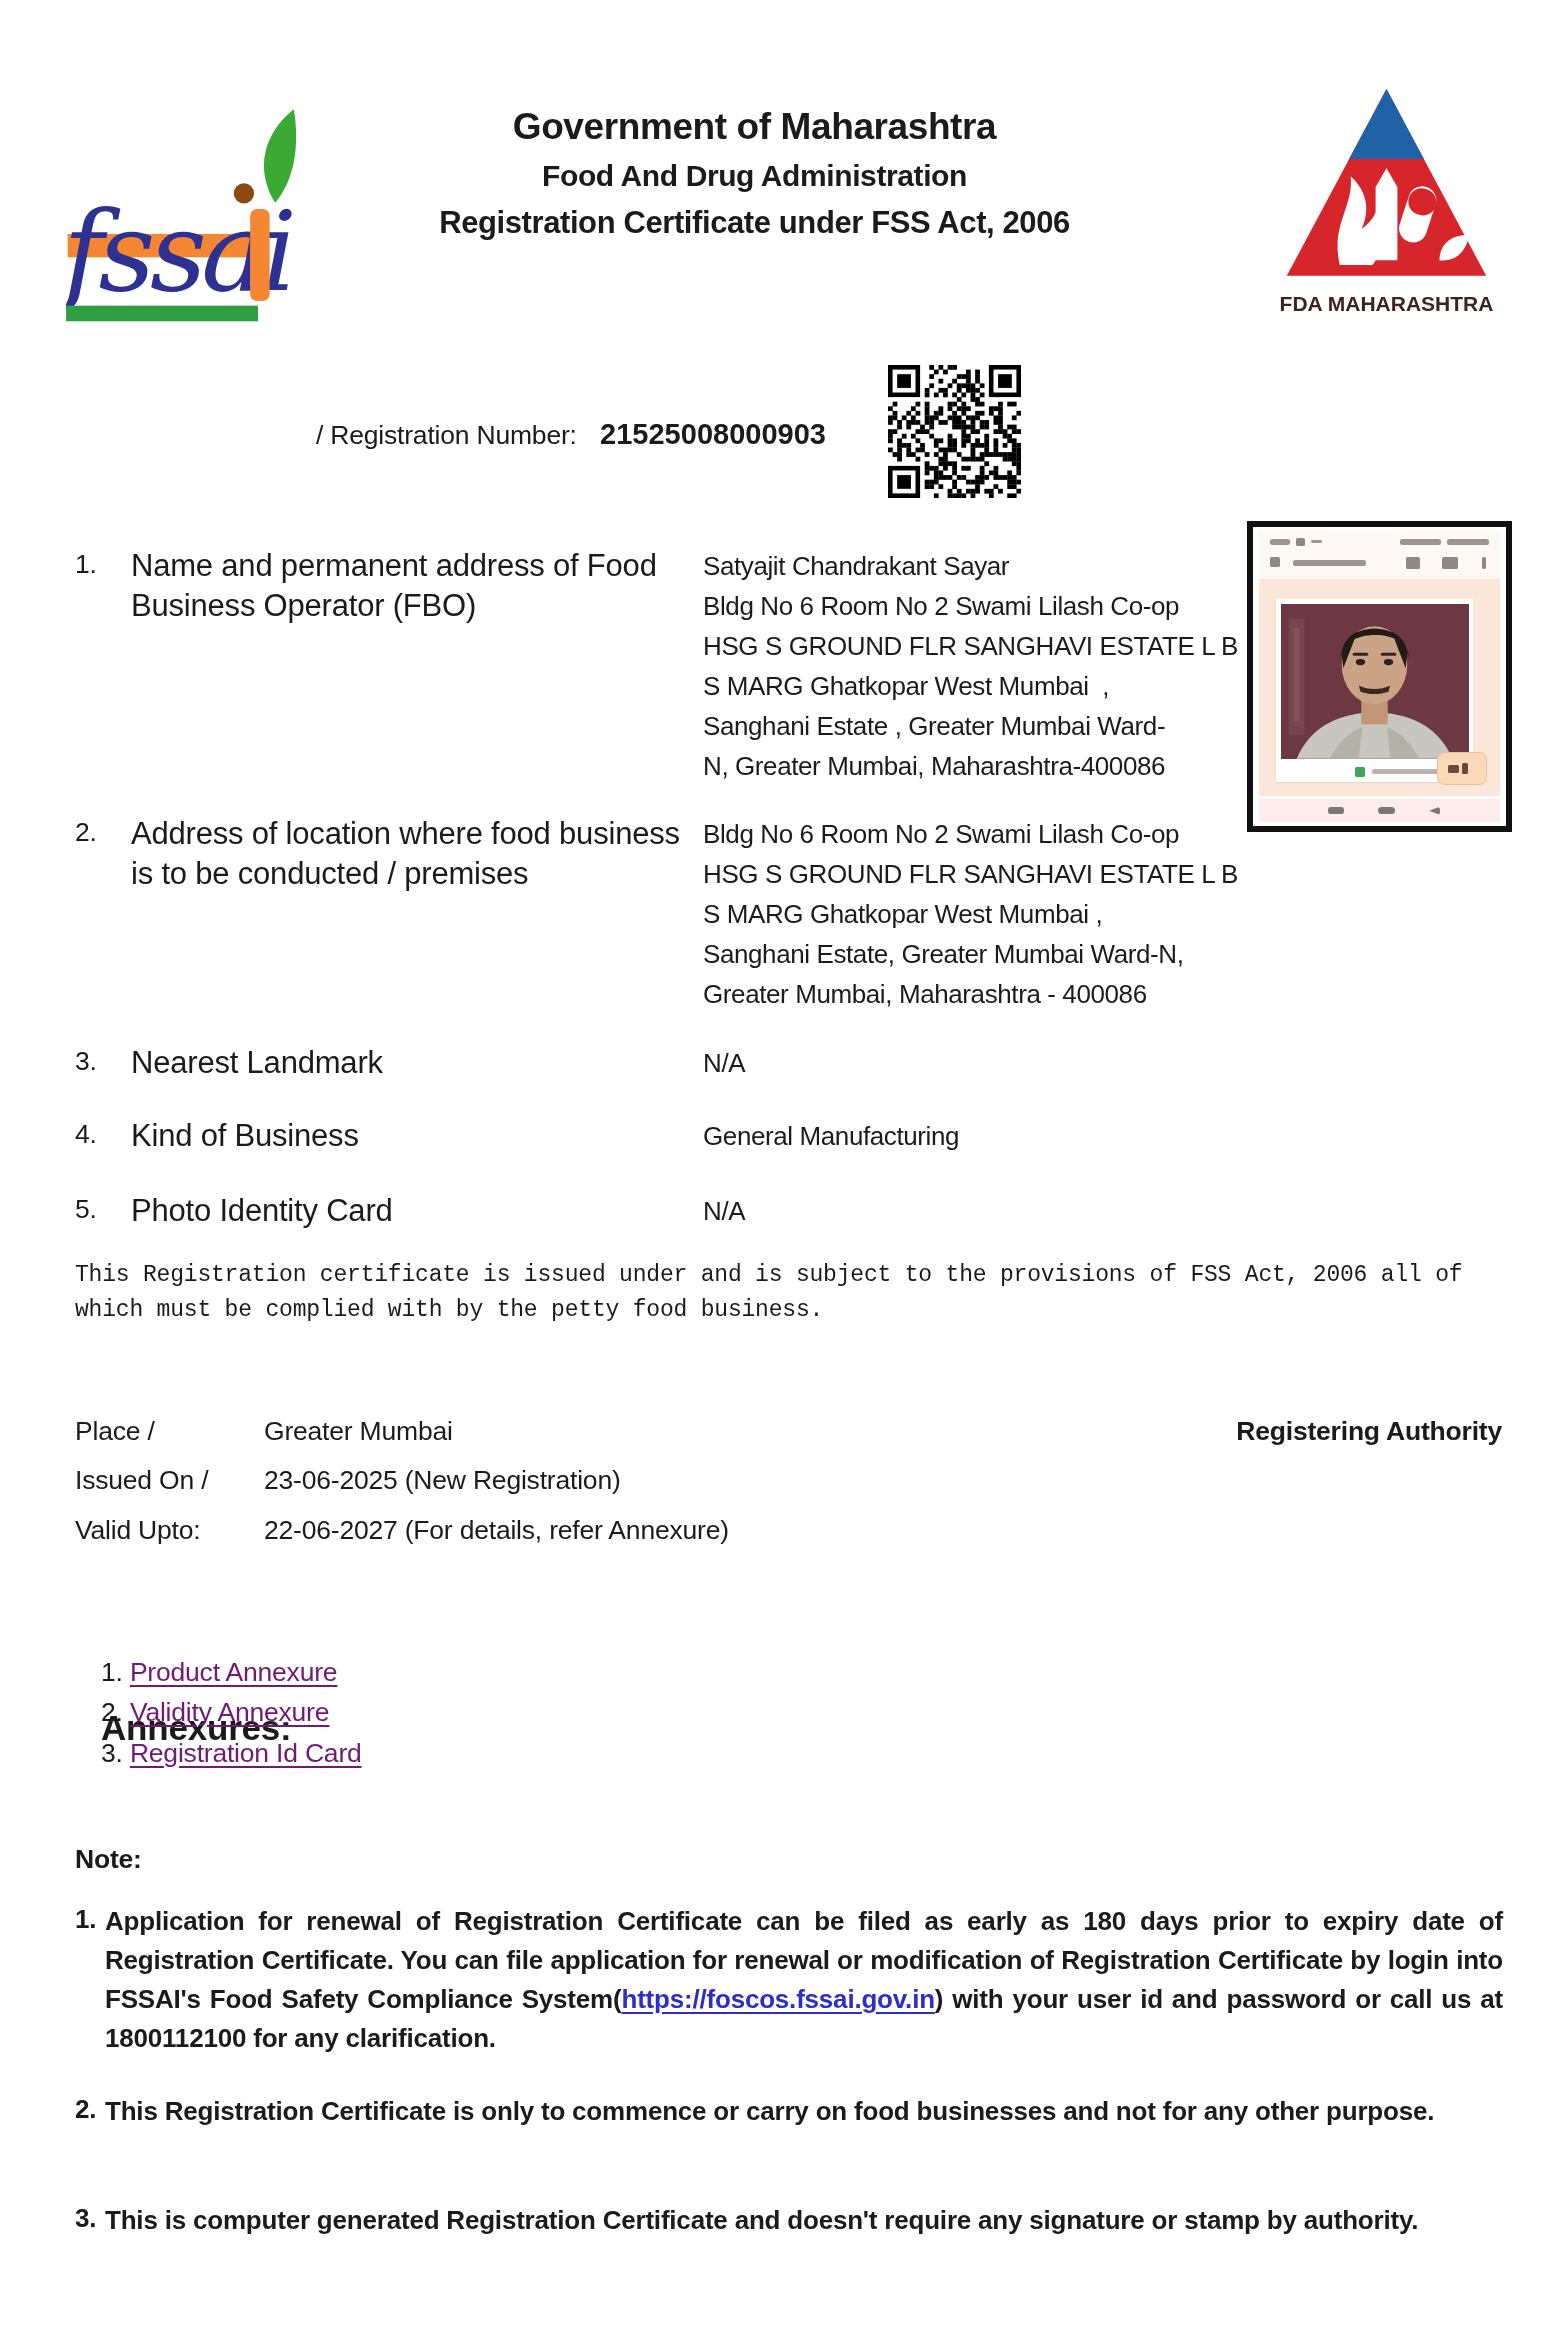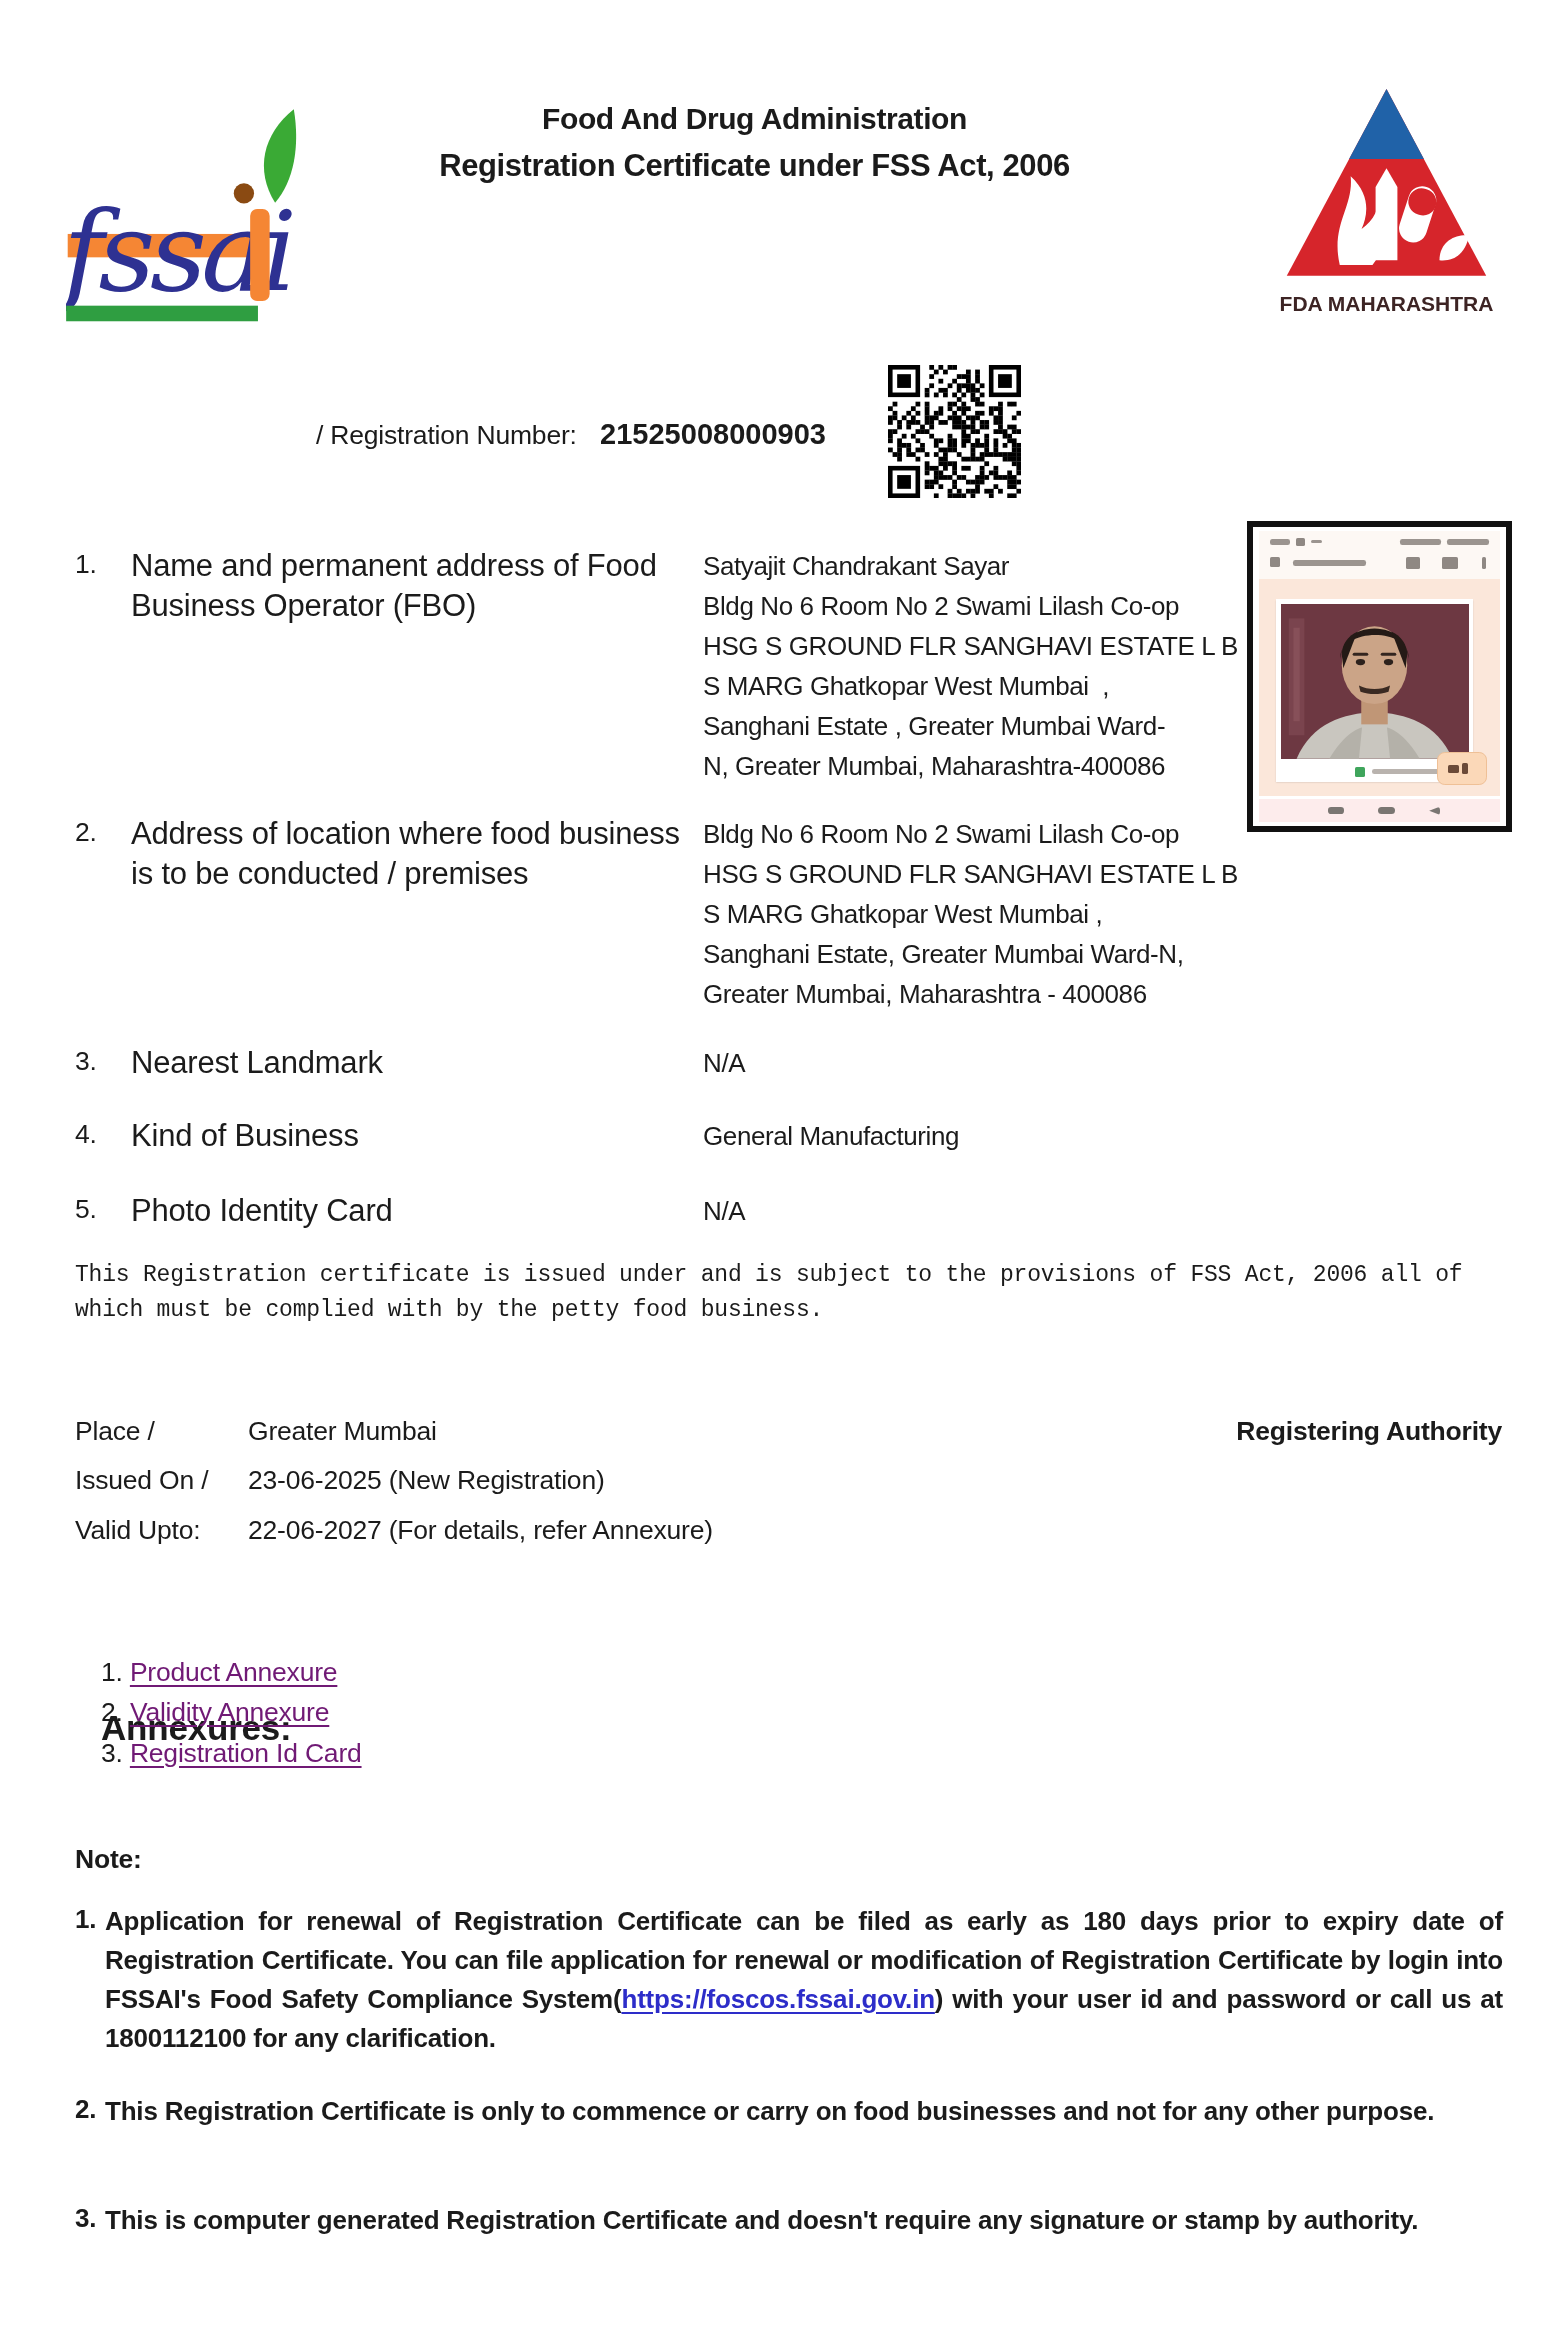--- a/index.html
+++ b/index.html
@@ -32,21 +32,21 @@
   .d-no { position:absolute; left:75px; font-size:26.5px; top:3.1px; }
   .d-label { position:absolute; left:131px; width:550px; font-size:31px; line-height:40px; }
   .d-value { position:absolute; left:703px; width:546px; font-size:26px; line-height:40px; white-space:pre; letter-spacing:-0.4px; }
 
   .provision { left:75px; top:1258px; width:1421px; font-size:23px; line-height:35px;font-family:Liberation Mono, monospace; }
 
   
   .issue-row { left:0; width:1561px; font-size:26.5px; }
   .i1 { top:1416px; } .i2 { top:1465px; } .i3 { top:1515px; }
   .i-label { position:absolute; left:75px; }
-  .i-value { position:absolute; left:248px; }
+  .i-value { position:absolute; left:264px; }
   .authority { top:1416px; right:59px; font-weight:700; font-size:26.5px; }
 
   
   .annex-heading { left:101px; top:1708px; font-size:35px; font-weight:700; }
   .annex-item { left:101px; font-size:26.5px; }
   .a1 { top:1657px; } .a2 { top:1697px; } .a3 { top:1738px; }
   .doc-link { color:#701a75; text-decoration:underline; text-underline-offset:3.9px; }
   .foscos { color:#2D2DC9; font-weight:700; }
 
   
@@ -83,20 +83,21 @@
     <rect x="2" y="200" width="248" height="30" fill="#F58634"></rect>
     <text x="-4" y="272" font-family="DejaVu Serif, serif" font-style="italic" font-size="142" letter-spacing="-7" fill="#2E3192">fssai</text>
     <rect x="236" y="168" width="25" height="118" rx="9" fill="#F58634"></rect>
     <path d="M268,160 C242,118 252,72 292,40 C300,88 292,132 268,160 Z" fill="#3AAA35"></path>
     <circle cx="228" cy="148" r="13" fill="#8A4A12"></circle>
     <rect x="0" y="292" width="246" height="20" fill="#2F9E41"></rect>
   </svg>
 </div>
 
 <div class="abs titles">
+  <div class="t2">Government of Maharashtra</div>
   <div class="t3">Food And Drug Administration</div>
   <div class="t5">Registration Certificate under FSS Act, 2006</div>
 </div>
 
 <div class="abs fda-logo">
   <svg width="215" height="203" viewBox="0 0 276 260">
     <polygon points="138,6 266,246 10,246" fill="#D6252B"></polygon>
     <polygon points="138,6 186,96 90,96" fill="#2062A8"></polygon>
     <path d="M78,232 C66,180 96,158 92,118 C118,142 114,168 106,186 C126,172 132,150 128,128 C152,156 142,204 120,232 Z" fill="#ffffff"></path>
     <path d="M138,108 L152,132 L152,226 L124,226 L124,132 Z" fill="#ffffff"></path>

